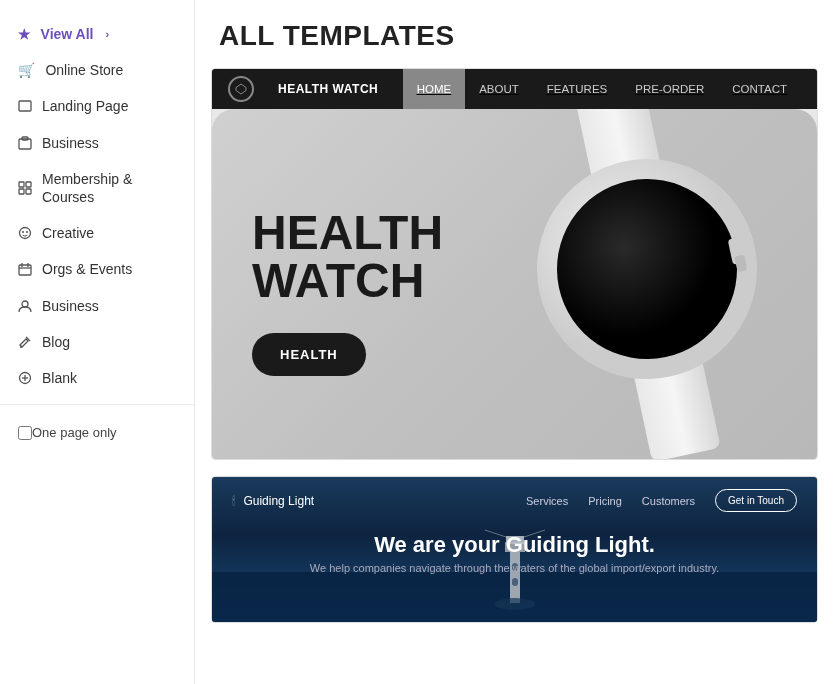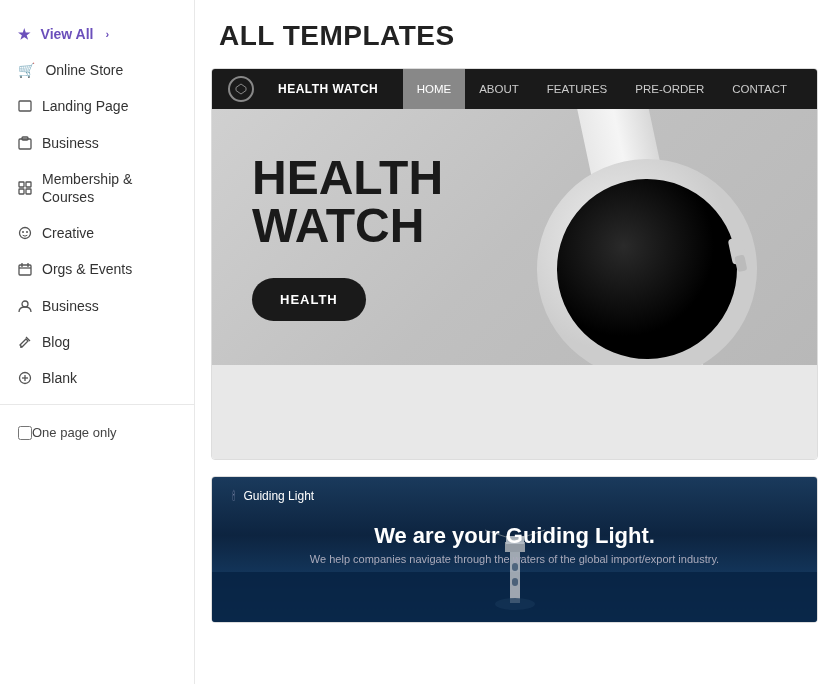--- a/index.html
+++ b/index.html
@@ -124,43 +124,45 @@
       display: flex;
       align-items: center;
       justify-content: center;
       color: #aaa;
       font-size: 10px;
     }
     .hw-nav-links {
       display: flex;
       align-items: center;
       height: 100%;
+      text-decoration: underline;
     }
     .hw-nav-link {
       padding: 0 14px;
       font-size: 11.5px;
       color: #ccc;
       height: 100%;
       display: flex;
       align-items: center;
       cursor: pointer;
     }
     .hw-nav-link.active {
       background: #888;
       color: #fff;
     }
 
     .hw-hero {
       background: linear-gradient(135deg, #d0d0d0 0%, #c0c0c0 50%, #b8b8b8 100%);
-      height: 256px;
+      height: 366px;
       display: flex;
       align-items: center;
       padding: 0 40px;
       position: relative;
       overflow: hidden;
+      border-radius: 22px;
     }
     .hw-hero-text {
       z-index: 2;
     }
     .hw-hero-title {
       font-size: 48px;
       font-weight: 900;
       color: #1a1a1a;
       line-height: 1.0;
       margin-bottom: 28px;
@@ -442,20 +444,26 @@
     <div class="template-card">
       <div class="guiding-light-preview">
 
         <div style="position:absolute;bottom:0;left:0;right:0;height:50px;background:rgba(8,35,68,0.9);z-index:1;"></div>
 
         <div class="gl-navbar">
           <div class="gl-logo">
             <span class="gl-logo-icon">🕯</span>
             <span>Guiding Light</span>
           </div>
+          <div class="gl-nav-links">
+            <span class="gl-nav-link">Services</span>
+            <span class="gl-nav-link">Pricing</span>
+            <span class="gl-nav-link">Customers</span>
+            <button class="gl-cta-btn">Get in Touch</button>
+          </div>
         </div>
 
         <div class="gl-lighthouse">
           <svg width="80" height="90" viewBox="0 0 80 90" fill="none" xmlns="http://www.w3.org/2000/svg" style="opacity:0.7">
 
             <rect x="35" y="20" width="10" height="55" fill="#ddd"></rect>
 
             <rect x="30" y="14" width="20" height="10" fill="#ccc"></rect>
 
             <rect x="31" y="8" width="18" height="8" fill="#fff" opacity="0.9"></rect>

